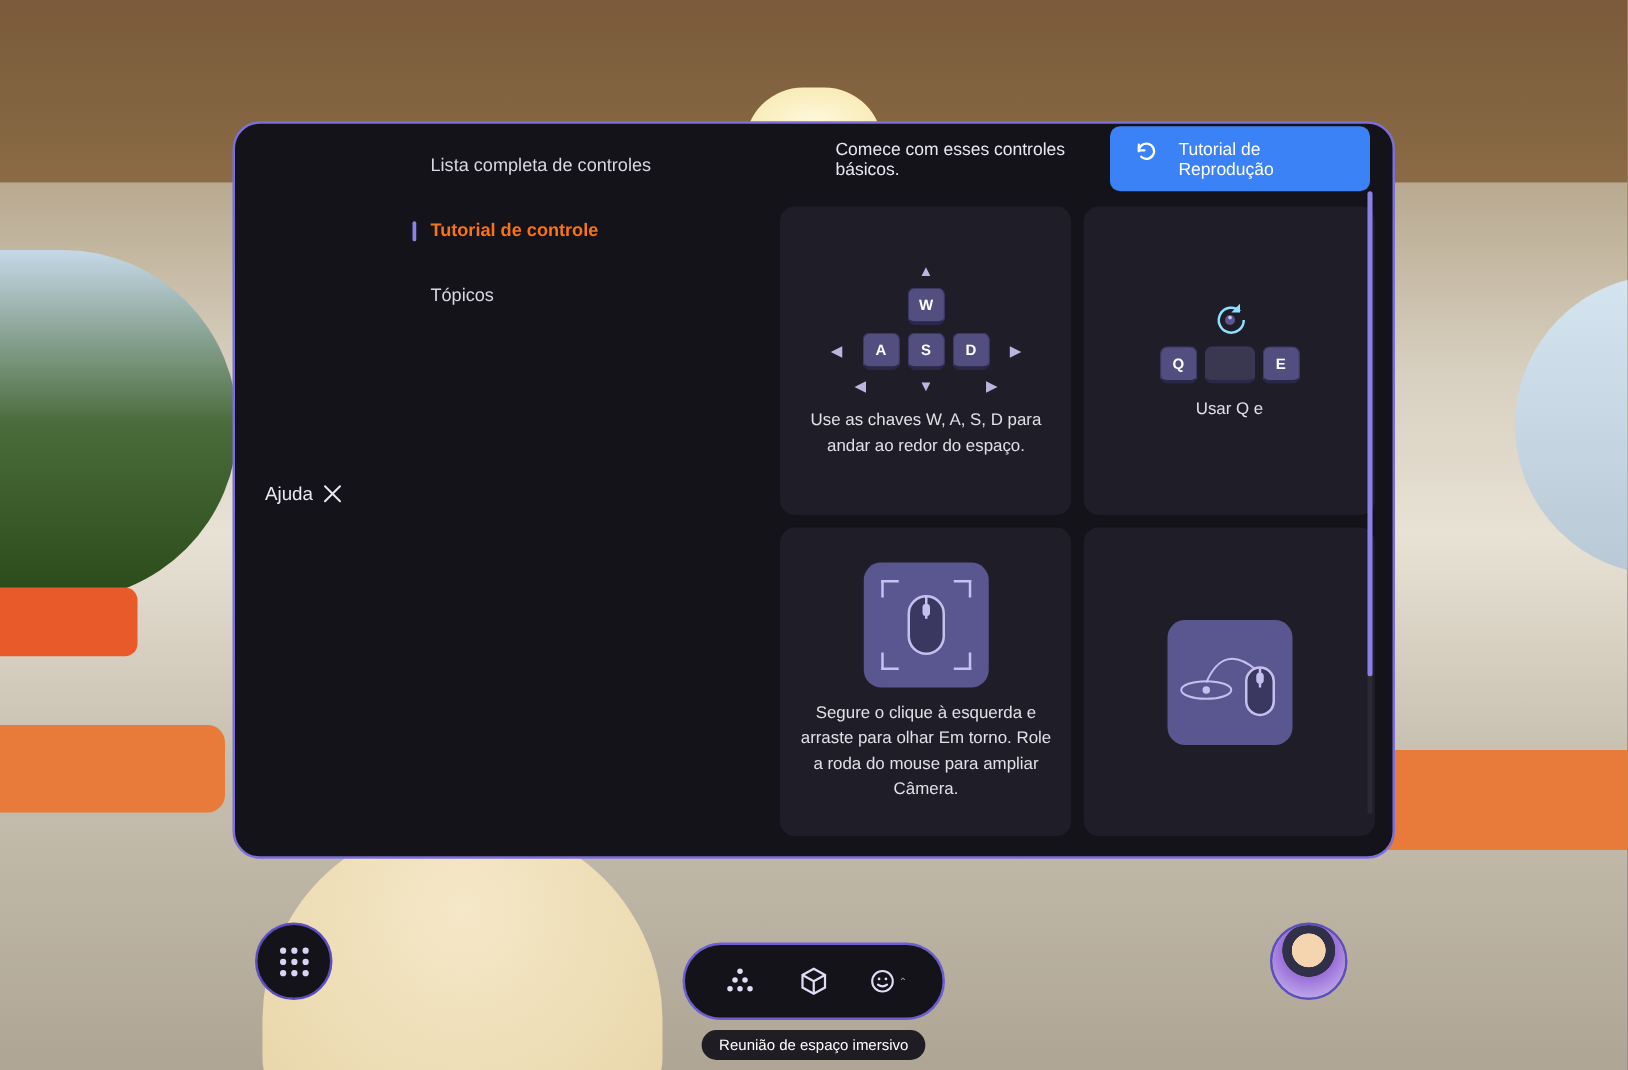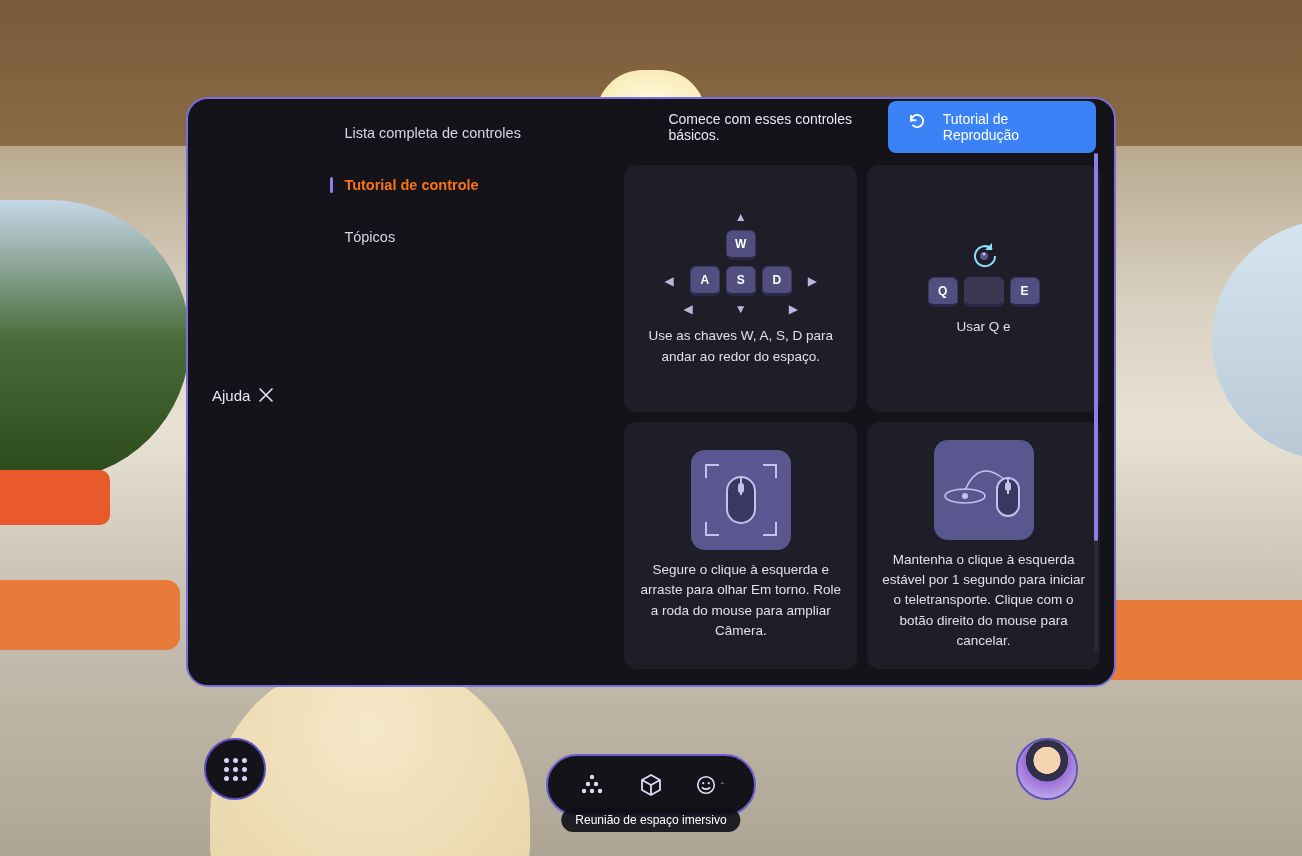--- a/index.html
+++ b/index.html
@@ -264,21 +264,21 @@
     display: flex; align-items: center; justify-content: center;
     cursor: pointer;
   }
   .grid-btn { left: 204px; bottom: 56px; }
   .grid-dots { display: grid; grid-template-columns: repeat(3, 5px); grid-template-rows: repeat(3, 5px); gap: 4px; }
   .grid-dots span { width: 5px; height: 5px; background: #d8d4f5; border-radius: 50%; }
   .avatar-btn { right: 224px; bottom: 56px; overflow: hidden; padding: 0; }
   .avatar-img { width: 100%; height: 100%; background: radial-gradient(circle at 50% 35%, #f5d5b0 0%, #f5d5b0 28%, #303048 29%, #303048 44%, #9b6fd9 45%, #d0c5f0 100%); }
   .label-chip {
     position: absolute;
-    left: 50%; bottom: 24px;
+    left: 50%; bottom: 8px;
     transform: translateX(-50%);
     background: rgba(15,14,22,0.9);
     color: #fff;
     font-size: 12px;
     padding: 5px 14px;
     border-radius: 12px;
   }
 </style>
 </head>
 <body>
@@ -385,21 +385,20 @@
           <div class="mouse-tile">
             <svg width="90" height="80" viewBox="0 0 90 80">
               <ellipse cx="26" cy="46" rx="20" ry="7" fill="none" stroke="#c5c0f0" stroke-width="1.6"></ellipse>
               <circle cx="26" cy="46" r="3" fill="#c5c0f0"></circle>
               <path d="M26 40 Q40 8 66 30" stroke="#c5c0f0" stroke-width="1.6" fill="none"></path>
               <rect x="58" y="28" width="22" height="38" rx="11" fill="#3a3760" stroke="#c5c0f0" stroke-width="2"></rect>
               <line x1="69" y1="28" x2="69" y2="44" stroke="#c5c0f0" stroke-width="2"></line>
               <rect x="66" y="32" width="6" height="9" rx="3" fill="#c5c0f0"></rect>
             </svg>
           </div>
-          <div class="card-desc">Mantenha o clique à esquerda estável por 1 segundo para iniciar o teletransporte. Clique com o botão direito do mouse para cancelar.</div>
         </div>
       </div>
 
       <div class="scroll-indicator">
         <div class="scroll-thumb"></div>
       </div>
     </div>
   </div>
 </div>
 

